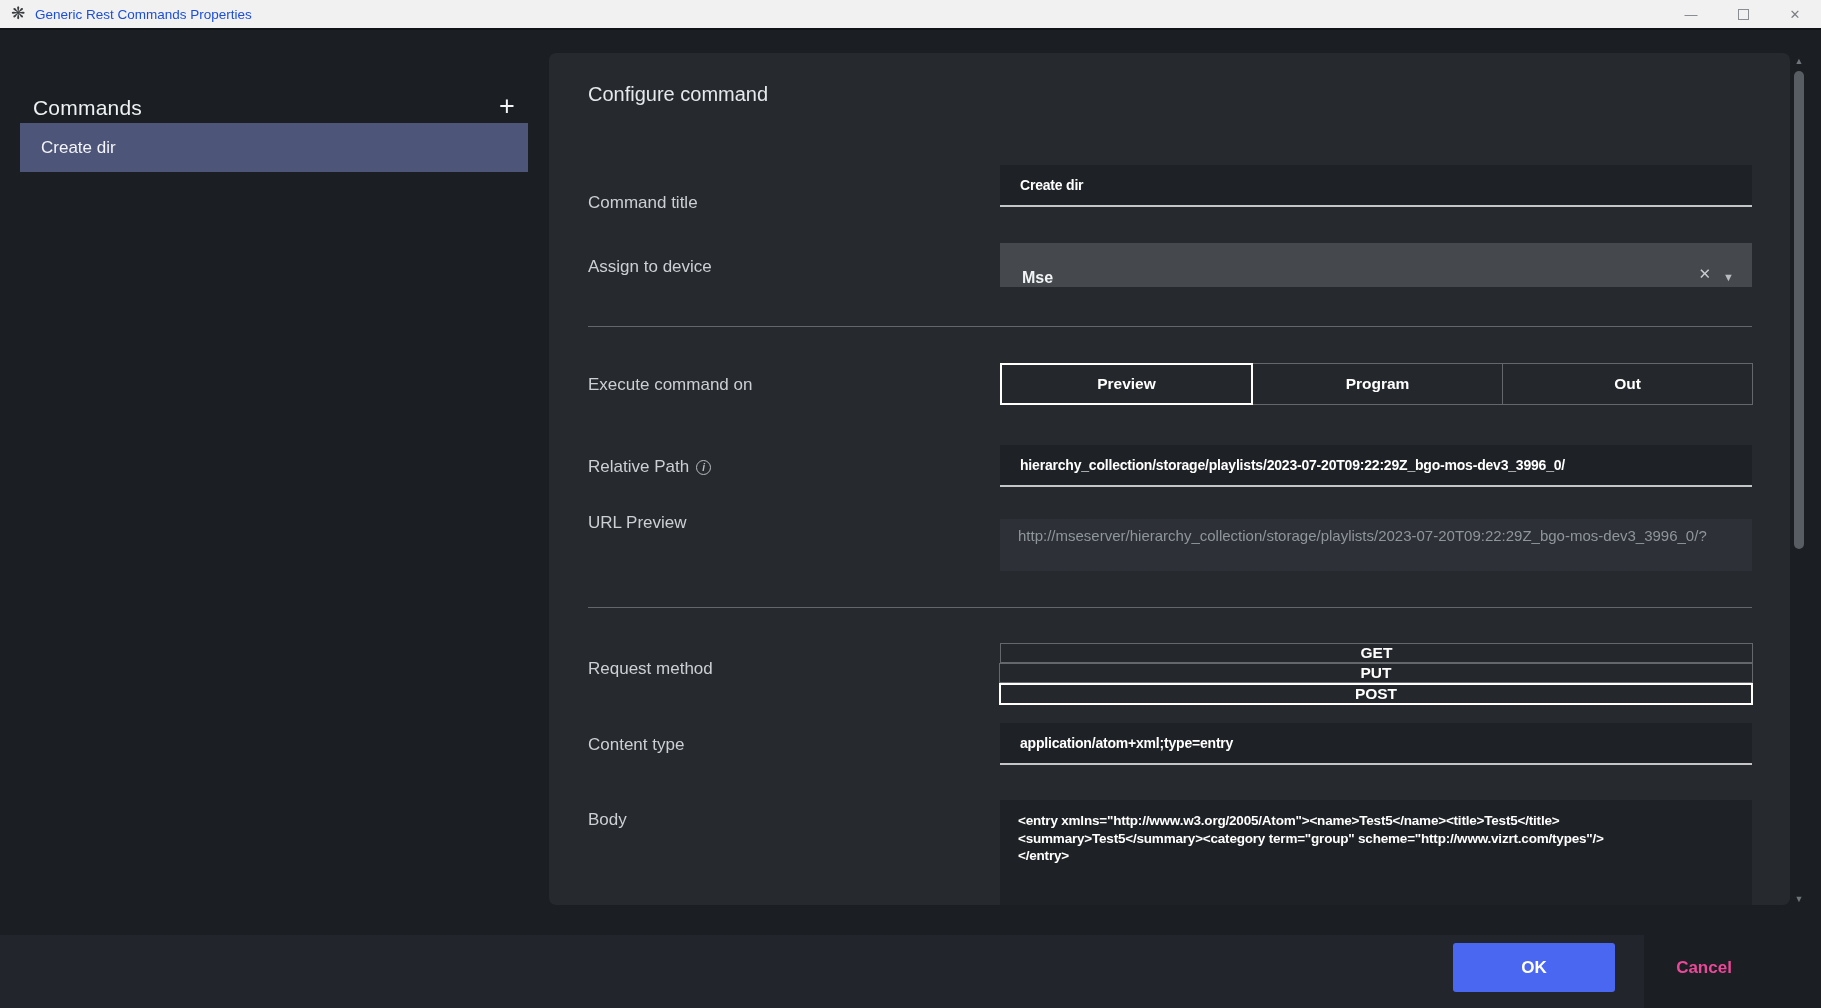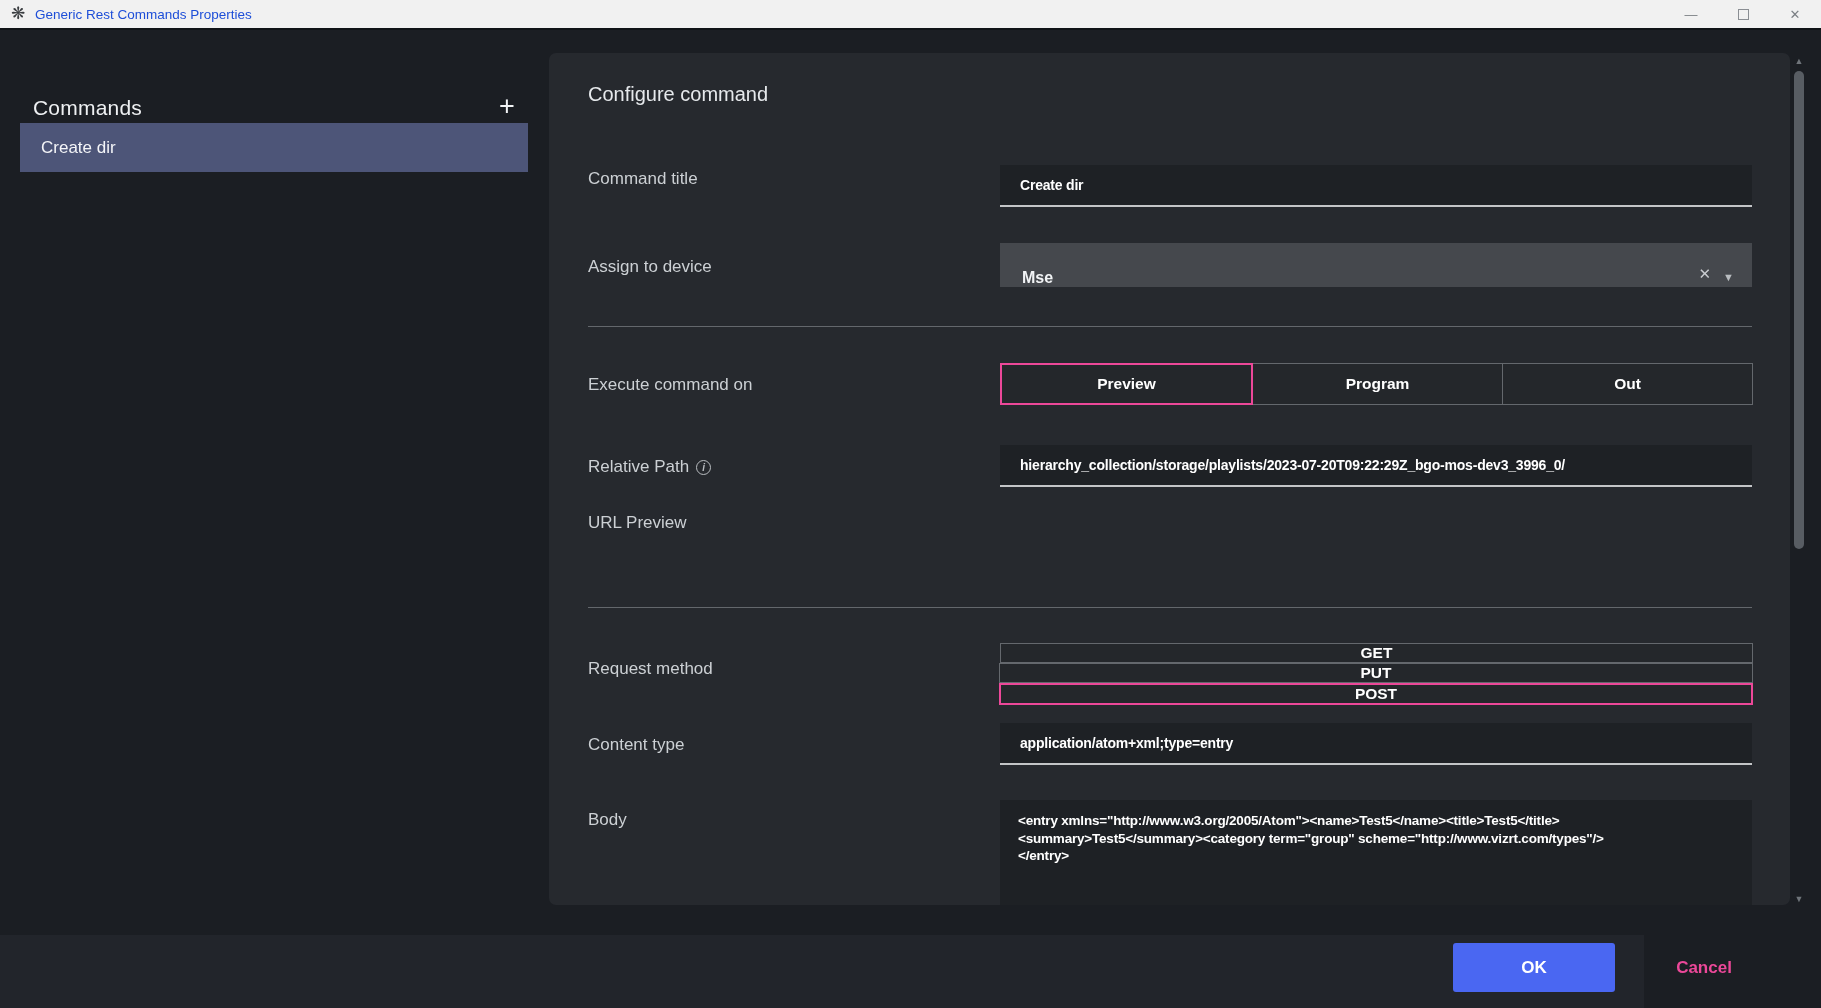--- a/index.html
+++ b/index.html
@@ -47,21 +47,21 @@
   .dropdown-value { color:#f2f4f6; font-size:16px; font-weight:600; }
   .dd-clear { margin-left:auto; color:#c9ccd0; font-size:15px; padding:4px 10px; cursor:pointer; }
   .dd-caret { color:#b9bdc1; font-size:11px; padding:4px 2px; cursor:pointer; }
   .sep { position:absolute; left:39px; width:1164px; height:0; border-top:1px solid #63676c; }
 
   .seg-group { position:absolute; left:451px; width:753px; display:flex; }
   .seg-btn { flex:1; height:42px; background:#24272b; border:1px solid #64686d; margin-left:-1px;
              color:#ffffff; font-size:15.5px; font-weight:600; display:flex; align-items:center;
              justify-content:center; cursor:pointer; position:relative; }
   .seg-btn:first-child { margin-left:0; }
-  .seg-btn.selected { border:2px solid #ec4899; z-index:2; }
+  .seg-btn.selected { border:2px solid #ffffff; z-index:2; }
   .seg-group.tall .seg-btn { height:47px; }
 
   .url-preview { position:absolute; left:451px; top:466px; width:752px; min-height:52px;
                  background:#2d3036; color:#8f959c; font-size:15px; line-height:20px;
                  padding:7px 24px 7px 18px; word-break:break-all; }
 
   .body-area { position:absolute; left:451px; top:747px; width:752px; height:105px;
                background:#1e2125; border:none; resize:none; outline:none;
                color:#ffffff; font-family:"Liberation Sans","DejaVu Sans",sans-serif;
                font-size:13.5px; font-weight:600; letter-spacing:-0.2px; line-height:17.5px;
@@ -104,21 +104,21 @@
 
   <div class="sidebar-header">Commands</div>
   <div class="add-btn">+</div>
   <div class="cmd-item">
     <span>Create dir</span>
   </div>
 
   <div class="panel">
     <div class="panel-heading">Configure command</div>
 
-    <div class="flabel" style="top:116px;">Command title</div>
+    <div class="flabel" style="top:140px;">Command title</div>
     <input class="tinput" style="top: 112px;" type="text" value="Create dir">
 
     <div class="flabel" style="top:204px;">Assign to device</div>
     <div class="dropdown">
       <span class="dropdown-value">Mse</span>
       <span class="dd-clear">✕</span>
       <span class="dd-caret">▼</span>
     </div>
 
     <div class="sep" style="top:273px;"></div>
@@ -130,20 +130,21 @@
       <div class="seg-btn">Out</div>
     </div>
 
     <div class="flabel" style="top:404px;">
       <span>Relative Path</span>
       <span class="info-icon">i</span>
     </div>
     <input class="tinput" style="top: 392px;" type="text" value="hierarchy_collection/storage/playlists/2023-07-20T09:22:29Z_bgo-mos-dev3_3996_0/">
 
     <div class="flabel" style="top:460px;">URL Preview</div>
+    <div class="url-preview">http://mseserver/hierarchy_collection/storage/playlists/2023-07-20T09:22:29Z_bgo-mos-dev3_3996_0/?</div>
 
     <div class="sep" style="top:554px;"></div>
 
     <div class="flabel" style="top:606px;">Request method</div>
     <div class="seg-group tall" style="top:590px;flex-direction:column;">
       <div class="seg-btn">GET</div>
       <div class="seg-btn">PUT</div>
       <div class="seg-btn selected">POST</div>
     </div>
 

